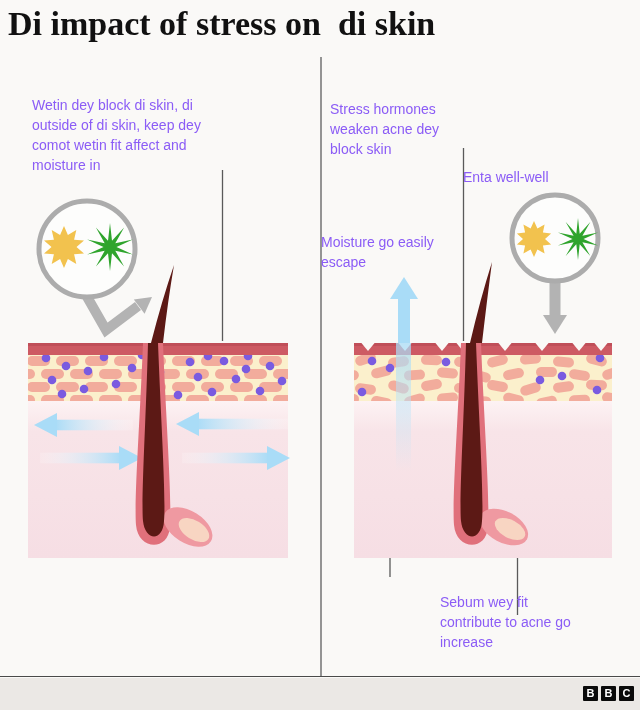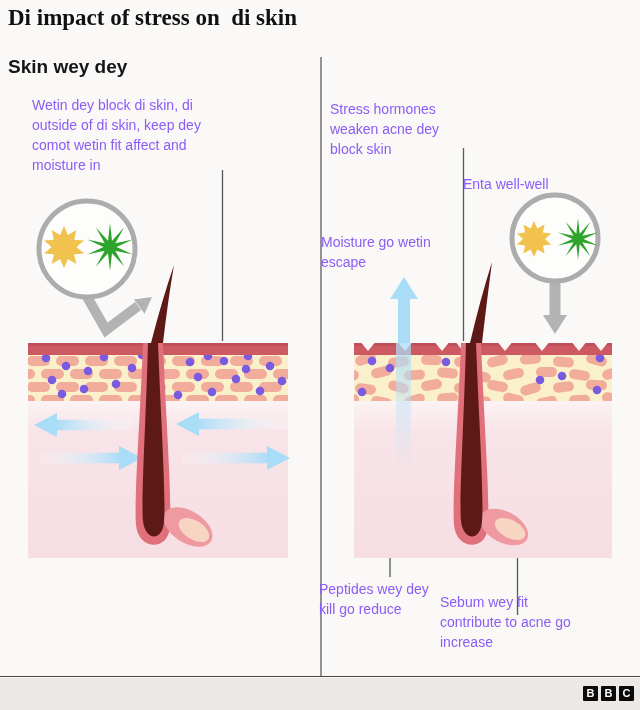--- a/index.html
+++ b/index.html
@@ -2,72 +2,69 @@
 <html style="--bg: #FAF9F7; --footer_bg: #EBE8E5; --text: #1e1e1e; --red_strip: #CD5A63; --red_strip_dark: #C04F59; --cream: #FBF0CC; --brick: #F2AC9C; --dot: #7A5BE0; --skin_light: #FDF3F4; --skin_pink: #F7E1E6; --hair_dark: #5C1915; --follicle_outer: #E0707B; --gland: #EF99A1; --gland_inner: #F8D5C2; --blue: #A9DCF7; --gray_arrow: #B3B3B3; --circle_stroke: #ACACAC; --star_yellow: #F2C24E; --star_green: #2FA42C; --leader: #5A5A5A;"><head>
 <meta charset="utf-8">
 <style>
   html,body{margin:0;padding:0;}
   .page{
     position:relative; width:640px; height:710px; overflow:hidden;
     background:var(--bg); font-family:"Liberation Sans", sans-serif; color:var(--text);
   }
   .title{
     position:absolute; left:8px; top:5px;
-    font-family:"Liberation Serif", serif; font-weight:700; font-size:23px;
+    font-family:"Liberation Serif", serif; font-weight:700; font-size:34px;
     white-space:pre; color:#111;
   }
   .hdr{
     position:absolute; top:56px; font-weight:700; font-size:19px; color:#161616;
   }
   .hdr.l{left:8px;} .hdr.r{left:326px;}
   .divider-v{
     position:absolute; left:320px; top:57px; width:1.6px; height:619px; background:#949494;
   }
   .ann{
     position:absolute; font-size:14px; line-height:20px; text-align:left;
     white-space:pre-line; color:#8b5cf6; z-index:3;
   }
   #ann-barrier{left:32px; top:95px; width:280px;}
   #ann-hormones{left:330px; top:99px; width:170px;}
-  #ann-enta{left:463px; top:174px; width:170px;}
+  #ann-enta{left:463px; top:167px; width:170px;}
   #ann-moisture{left:321px; top:232px; width:150px;}
   #ann-peptides{left:319px; top:579px; width:170px;}
   #ann-sebum{left:440px; top:592px; width:190px;}
   svg.illo{position:absolute; z-index:1;}
   #left-illo{left:0; top:90px;}
   #right-illo{left:320px; top:90px;}
   .rule-h{position:absolute; left:0; top:676px; width:640px; height:1.3px; background:#4a4a4a; z-index:4;}
   .footer{position:absolute; left:0; top:677.5px; width:640px; height:32.5px; background:var(--footer_bg); z-index:4;}
   .bbc{position:absolute; left:583px; top:8px; display:flex; gap:3px;}
   .bbc-square{
     width:15px; height:15px; background:#0a0a0a; color:#fff; font-weight:700;
     font-size:11px; line-height:15px; text-align:center; border-radius:1px;
   }
 </style>
 </head>
 <body>
 
 <div class="page">
 
   <div class="title">Di impact of stress on  di skin</div>
-  <div class="hdr l">Skin wey dey</div>
   <div class="divider-v"></div>
 
   <div class="ann" id="ann-barrier">Wetin dey block di skin, di
 outside of di skin, keep dey
 comot wetin fit affect and
 moisture in</div>
   <div class="ann" id="ann-hormones">Stress hormones
 weaken acne dey
 block skin</div>
   <div class="ann" id="ann-enta">Enta well-well</div>
-  <div class="ann" id="ann-moisture">Moisture go wetin
+  <div class="ann" id="ann-moisture">Moisture go easily
 escape</div>
-  <div class="ann" id="ann-peptides">Peptides wey dey
-kill go reduce</div>
   <div class="ann" id="ann-sebum">Sebum wey fit
 contribute to acne go
 increase</div>
 
   <svg id="left-illo" class="illo" width="320" height="486" viewBox="0 90 320 486">
     <defs>
       <linearGradient id="skinGradL" x1="0" y1="0" x2="0" y2="1">
         <stop offset="0" stop-color="#FDF3F4"></stop>
         <stop offset="0.2" stop-color="#F8E4E8"></stop>
         <stop offset="1" stop-color="#F6DEE4"></stop>

